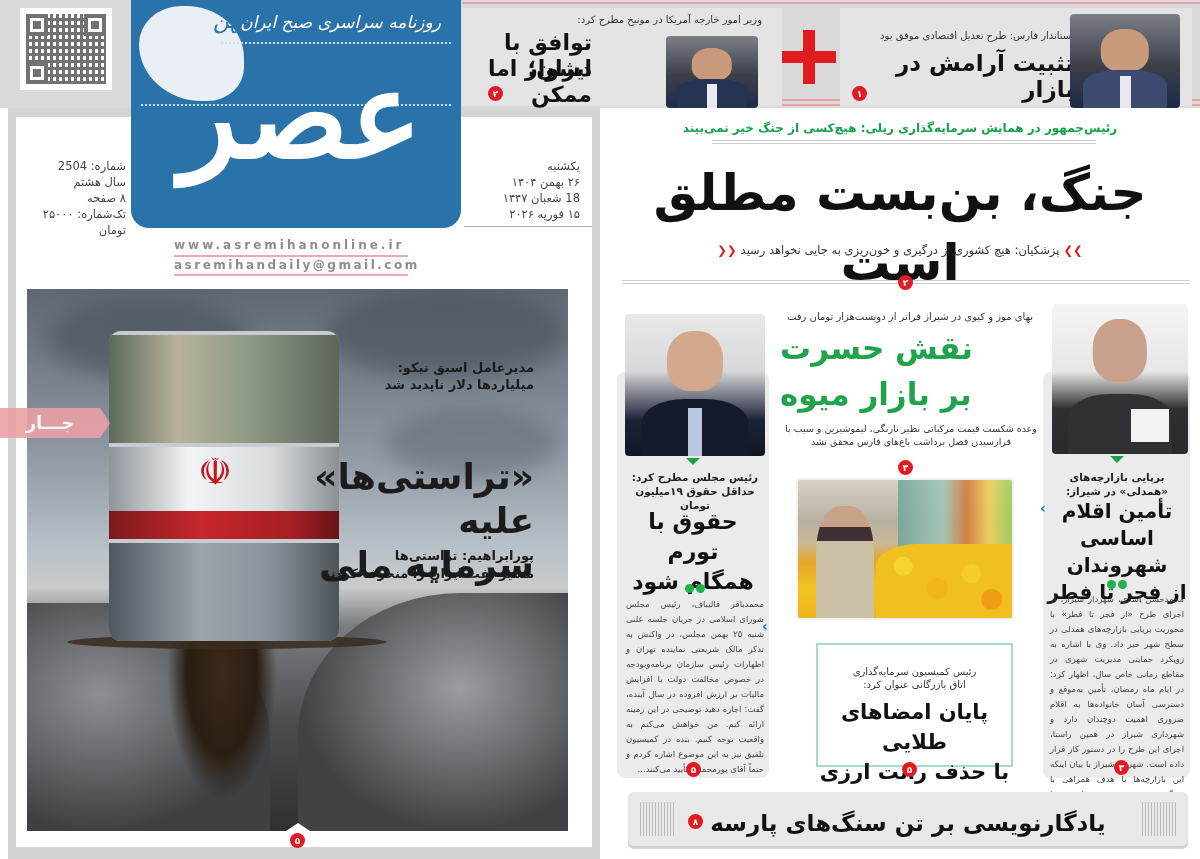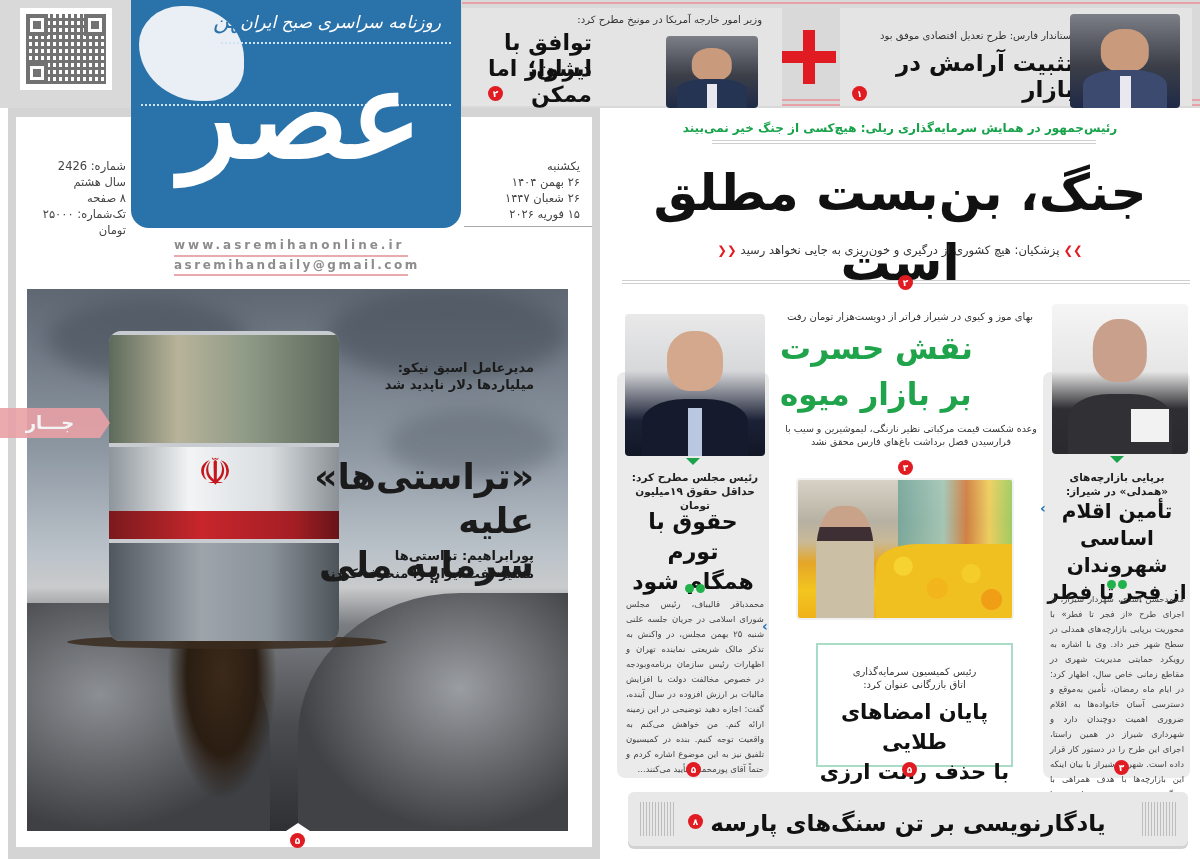--- a/index.html
+++ b/index.html
@@ -158,29 +158,29 @@
 <div class="abs masthead">
   <div class="mast-map"></div>
   <div class="mast-logo-sub">برای میهن</div>
   <div class="mast-tagline">روزنامه سراسری صبح ایران</div>
   <div class="mast-dots" style="top:42px"></div>
   <div class="mast-dots" style="top:104px; left:10px;"></div>
   <div class="mast-logo">عصر میهن</div>
 </div>
 
 <div class="abs issue-info">
-  <div>شماره: 2426</div>
+  <div>شماره: 2504</div>
   <div>سال هشتم</div>
   <div>۸ صفحه</div>
   <div>تک‌شماره: ۲۵۰۰۰ تومان</div>
 </div>
 <div class="abs date-info">
   <div>یکشنبه</div>
   <div>۲۶ بهمن ۱۴۰۴</div>
-  <div>۲۶ شعبان ۱۴۴۷</div>
+  <div>18 شعبان ۱۴۴۷</div>
   <div>۱۵ فوریه ۲۰۲۶</div>
 </div>
 <div class="abs info-rule"></div>
 
 <div class="abs website">www.asremihanonline.ir</div>
 <div class="abs web-rule" style="top:255px"></div>
 <div class="abs email">asremihandaily@gmail.com</div>
 <div class="abs web-rule" style="top:274px"></div>
 
 <div class="abs cover">

